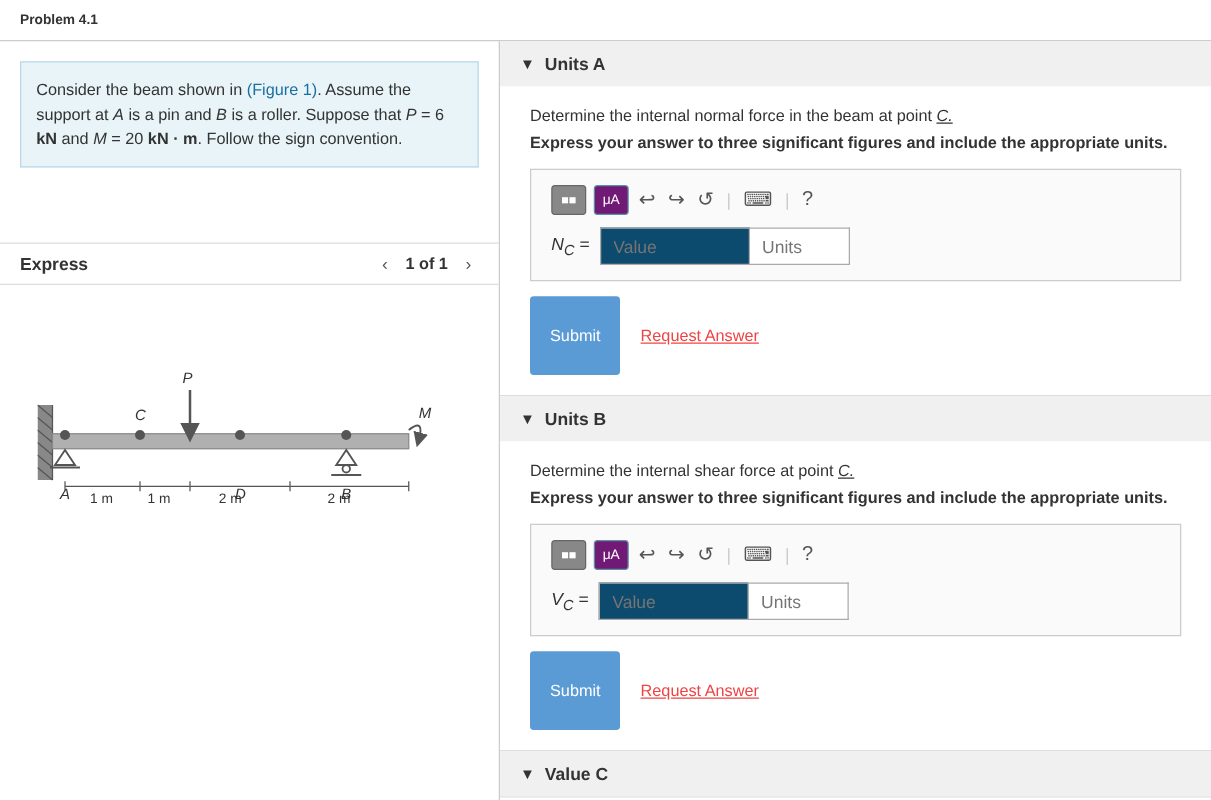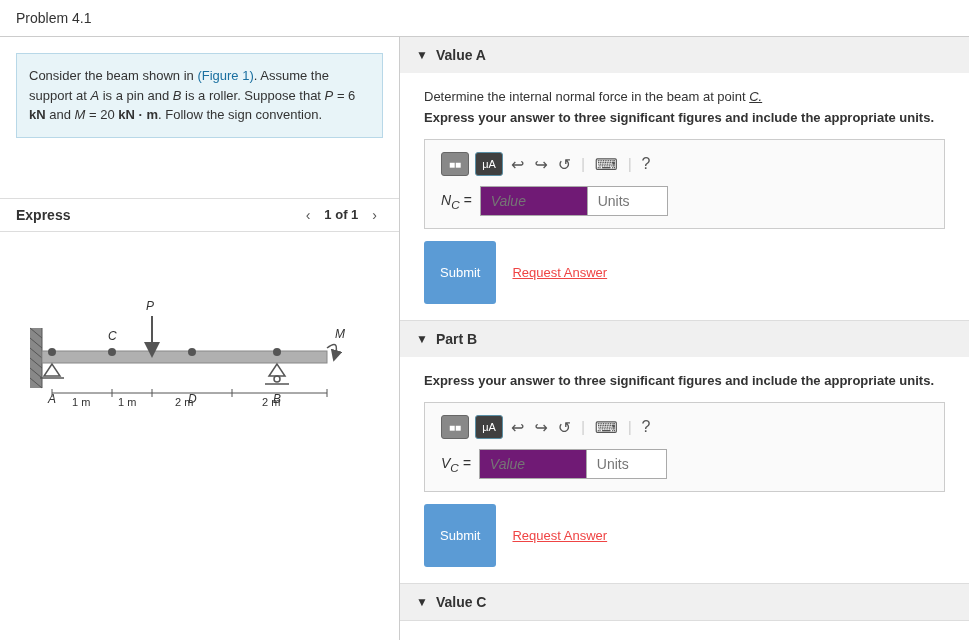--- a/index.html
+++ b/index.html
@@ -1,20 +1,20 @@
 <!DOCTYPE html>
 <html><head>
   <meta charset="utf-8">
   <style>
     * { box-sizing: border-box; margin: 0; padding: 0; }
     body { font-family: Arial, sans-serif; font-size: 14px; color: #333; background: #fff; }
 
     .page-container { display: flex; flex-direction: column; width: 969px; min-height: 640px; }
 
-    .problem-title { padding: 10px 16px; font-weight: normal; font-size: 14px; border-bottom: 1px solid #ccc; }
+    .problem-title { padding: 10px 16px; font-weight: bold; font-size: 11px; border-bottom: 1px solid #ccc; }
 
     .main-layout { display: flex; flex: 1; }
 
     
     .left-panel { width: 400px; border-right: 1px solid #ccc; padding: 0; }
 
     .problem-description {
       background: #e8f4f8;
       border: 1px solid #b8d8e8;
       margin: 16px;
@@ -99,21 +99,21 @@
       border-radius: 3px;
       cursor: pointer;
       display: flex;
       align-items: center;
       justify-content: center;
       color: white;
       font-size: 11px;
     }
 
     .toolbar-btn.mu {
-      background: #404040;
+      background: #701a75;
       border-color: #5a8fa5;
     }
 
     .toolbar-icon {
       color: #555;
       font-size: 16px;
       cursor: pointer;
       padding: 2px;
     }
 
@@ -123,25 +123,24 @@
       display: flex;
       align-items: center;
       gap: 0;
     }
 
     .var-label { font-size: 14px; margin-right: 8px; font-style: italic; text-align: right; }
 
     .value-input {
       border: 1px solid #aaa;
       padding: 6px 10px;
-      width: 108px;
+      width: 120px;
       font-size: 14px;
-      font-style: italic;
       color: #aaa;
-      background: #701a75;
+      background: #0c4a6e;
       outline: none;
     }
 
     .units-input {
       border: 1px solid #aaa;
       border-left: none;
       padding: 6px 10px;
       width: 80px;
       font-size: 14px;
       color: #3b82f6;
@@ -267,21 +266,21 @@
         </div>
       </div>
 
     </div>
 
     <div class="right-panel">
 
       <div class="part-section">
         <div class="part-header">
           <span class="chevron">▼</span>
-          <span>Value A</span>
+          <span>Units A</span>
         </div>
         <div class="part-content">
           <p class="part-question">
             Determine the internal normal force in the beam at point <span style="text-decoration:underline;font-style:italic;">C.</span>
           </p>
           <p class="part-instruction">Express your answer to three significant figures and include the appropriate units.</p>
 
           <div class="answer-box">
 
             <div class="toolbar">
@@ -312,23 +311,26 @@
           <div class="action-row">
             <button class="submit-btn">Submit</button>
             <span class="request-link">Request Answer</span>
           </div>
         </div>
       </div>
 
       <div class="part-section">
         <div class="part-header">
           <span class="chevron">▼</span>
-          <span>Part B</span>
+          <span>Units B</span>
         </div>
         <div class="part-content">
+          <p class="part-question">
+            Determine the internal shear force at point <span style="text-decoration:underline;font-style:italic;">C.</span>
+          </p>
           <p class="part-instruction">Express your answer to three significant figures and include the appropriate units.</p>
 
           <div class="answer-box">
 
             <div class="toolbar">
               <div class="toolbar-btn" title="Format">
                 <span style="font-size:10px;">■■</span>
               </div>
               <div class="toolbar-btn mu" title="μA">
                 <span>μA</span>

